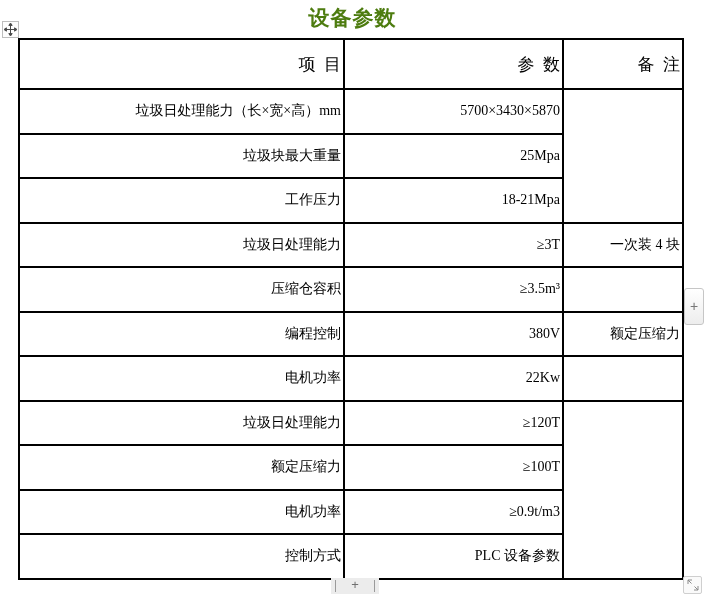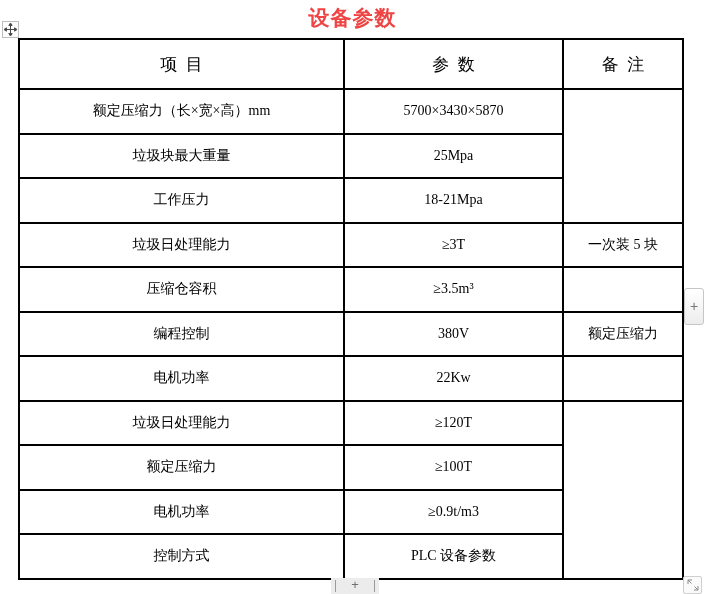--- a/index.html
+++ b/index.html
@@ -12,21 +12,21 @@
     overflow: hidden;
   }
   .doc-title {
     position: absolute;
     top: 4px; left: 0; right: 0;
     text-align: center;
     font-family: "Liberation Sans", "DejaVu Sans", sans-serif;
     font-weight: bold;
     font-size: 21px;
     letter-spacing: 1px;
-    color: #ef4444;
+    color: #4d7c0f;
   }
   
   .move-handle {
     position: absolute;
     left: 2px; top: 21px;
     width: 17px; height: 17px;
     border: 1px solid #bdbdbd;
     background: #fdfdfd;
     display: flex; align-items: center; justify-content: center;
     cursor: move;
@@ -34,21 +34,21 @@
   
   table.params {
     position: absolute;
     left: 18px; top: 38px;
     width: 664px;
     border-collapse: collapse;
     table-layout: fixed;
   }
   table.params th, table.params td {
     border: 2px solid #000;
-    text-align: center;
+    text-align: right;
     vertical-align: middle;
     white-space: pre;
     overflow: hidden;
     padding: 0 2px;
   }
   table.params th {
     height: 50px;
     font-size: 17px;
     font-weight: normal;
   }
@@ -134,36 +134,36 @@
   </colgroup>
   <thead>
     <tr>
       <th>项  目</th>
       <th>参  数</th>
       <th>备  注</th>
     </tr>
   </thead>
   <tbody>
     <tr>
-      <td>额定压缩力（长×宽×高）mm</td>
+      <td>垃圾日处理能力（长×宽×高）mm</td>
       <td>5700×3430×5870</td>
       <td rowspan="3"></td>
     </tr>
     <tr>
       <td>垃圾块最大重量</td>
       <td>25Mpa</td>
     </tr>
     <tr>
       <td>工作压力</td>
       <td>18-21Mpa</td>
     </tr>
     <tr>
       <td>垃圾日处理能力</td>
       <td>≥3T</td>
-      <td>一次装 5 块</td>
+      <td>一次装 4 块</td>
     </tr>
     <tr>
       <td>压缩仓容积</td>
       <td>≥3.5m³</td>
       <td></td>
     </tr>
     <tr>
       <td>编程控制</td>
       <td>380V</td>
       <td>额定压缩力</td>

